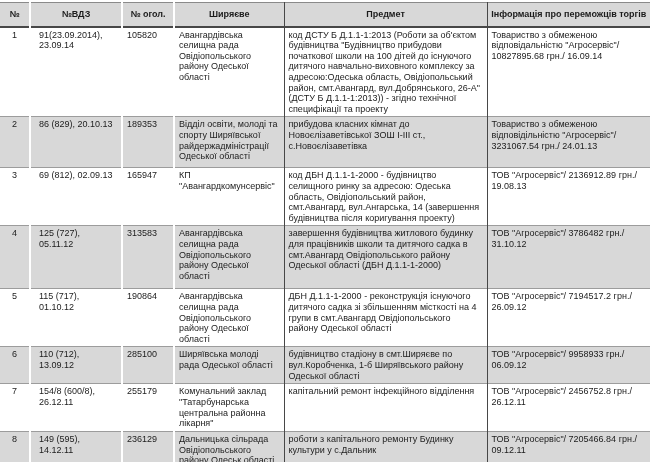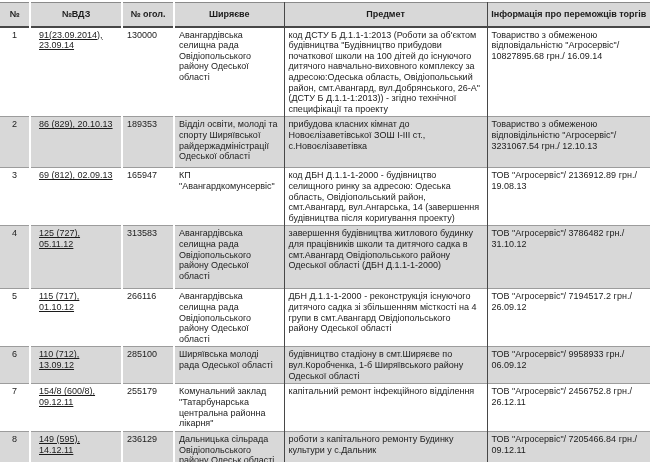--- a/index.html
+++ b/index.html
@@ -38,21 +38,21 @@
   }
   tbody tr{border-top:1px solid var(--divider-light);}
   tbody tr:first-child{border-top:none;}
   tr.shaded td{background:var(--shade);}
   th:nth-child(1),td:nth-child(1),
   th:nth-child(2),td:nth-child(2),
   th:nth-child(3),td:nth-child(3){border-right:2px solid #ffffff;}
   th:nth-child(4),td:nth-child(4),
   th:nth-child(5),td:nth-child(5){border-right:1px solid var(--divider-dark);}
   td.c-num{text-align:center;padding-left:1px;padding-right:1px;}
-  td.c-vdz{padding-left:8px;text-decoration:underline;}
+  td.c-vdz{padding-left:8px;}
   tr.h-hd{height:24px;}
   tr.h-r1{height:87px;} tr.h-r2{height:51px;} tr.h-r3{height:54px;}
   tr.h-r4{height:63px;} tr.h-r5{height:55px;} tr.h-r6{height:37px;}
   tr.h-r7{height:47px;} tr.h-r8{height:40px;}
 </style>
 </head>
 <body>
 
 <div class="page">
   <table class="tenders">
@@ -71,68 +71,68 @@
         <th>№ огол.</th>
         <th>Ширяєве</th>
         <th>Предмет</th>
         <th>Інформація про переможців торгів</th>
       </tr>
     </thead>
     <tbody>
       <tr class="h-r1">
         <td class="c-num">1</td>
         <td class="c-vdz">91(23.09.2014), 23.09.14</td>
-        <td>130000</td>
+        <td>105820</td>
         <td>Авангардівська селищна рада Овідіопольського району Одеської області</td>
         <td>код ДСТУ Б Д.1.1-1:2013 (Роботи за об'єктом будівництва "Будівництво прибудови початкової школи на 100 дітей до існуючого дитячого навчально-виховного комплексу за адресою:Одеська область, Овідіопольський район, смт.Авангард, вул.Добрянського, 26-А" (ДСТУ Б Д.1.1-1:2013)) - згідно технічної специфікації та проекту</td>
         <td>Товариство з обмеженою відповідальністю "Агросервіс"/ 10827895.68 грн./ 16.09.14</td>
       </tr>
       <tr class="h-r2 shaded">
         <td class="c-num">2</td>
         <td class="c-vdz">86 (829), 20.10.13</td>
         <td>189353</td>
         <td>Відділ освіти, молоді та спорту Ширяївської райдержадміністрації Одеської області</td>
         <td>прибудова класних кімнат до Новоєлізаветівської ЗОШ І-ІІІ ст., с.Новоєлізаветівка</td>
-        <td>Товариство з обмеженою відповідільністю "Агросервіс"/ 3231067.54 грн./ 12.10.13</td>
+        <td>Товариство з обмеженою відповідільністю "Агросервіс"/ 3231067.54 грн./ 24.01.13</td>
       </tr>
       <tr class="h-r3">
         <td class="c-num">3</td>
         <td class="c-vdz">69 (812), 02.09.13</td>
         <td>165947</td>
         <td>КП "Авангардкомунсервіс"</td>
         <td>код ДБН Д.1.1-1-2000 - будівництво селищного ринку за адресою: Одеська область, Овідіопольський район, смт.Авангард, вул.Ангарська, 14 (завершення будівництва після коригування проекту)</td>
         <td>ТОВ "Агросервіс"/ 2136912.89 грн./ 19.08.13</td>
       </tr>
       <tr class="h-r4 shaded">
         <td class="c-num">4</td>
         <td class="c-vdz">125 (727), 05.11.12</td>
         <td>313583</td>
         <td>Авангардівська селищна рада Овідіопольського району Одеської області</td>
         <td>завершення будівництва житлового будинку для працівників школи та дитячого садка в смт.Авангард Овідіопольського району Одеської області (ДБН Д.1.1-1-2000)</td>
         <td>ТОВ "Агросервіс"/ 3786482 грн./ 31.10.12</td>
       </tr>
       <tr class="h-r5">
         <td class="c-num">5</td>
         <td class="c-vdz">115 (717), 01.10.12</td>
-        <td>266116</td>
+        <td>190864</td>
         <td>Авангардівська селищна рада Овідіопольського району Одеської області</td>
         <td>ДБН Д.1.1-1-2000 - реконструкція існуючого дитячого садка зі збільшенням місткості на 4 групи в смт.Авангард Овідіопольського району Одеської області</td>
         <td>ТОВ "Агросервіс"/ 7194517.2 грн./ 26.09.12</td>
       </tr>
       <tr class="h-r6 shaded">
         <td class="c-num">6</td>
         <td class="c-vdz">110 (712), 13.09.12</td>
         <td>285100</td>
         <td>Ширяївська молоді рада Одеської області</td>
         <td>будівництво стадіону в смт.Ширяєве по вул.Коробченка, 1-б Ширяївського району Одеської області</td>
         <td>ТОВ "Агросервіс"/ 9958933 грн./ 06.09.12</td>
       </tr>
       <tr class="h-r7">
         <td class="c-num">7</td>
-        <td class="c-vdz">154/8 (600/8), 09.12.11</td>
+        <td class="c-vdz">154/8 (600/8), 26.12.11</td>
         <td>255179</td>
         <td>Комунальний заклад "Татарбунарська центральна районна лікарня"</td>
         <td>капітальний ремонт інфекційного відділення</td>
         <td>ТОВ "Агросервіс"/ 2456752.8 грн./ 26.12.11</td>
       </tr>
       <tr class="h-r8 shaded">
         <td class="c-num">8</td>
         <td class="c-vdz">149 (595), 14.12.11</td>
         <td>236129</td>
         <td>Дальницька сільрада Овідіопольського району Одеськ області</td>

